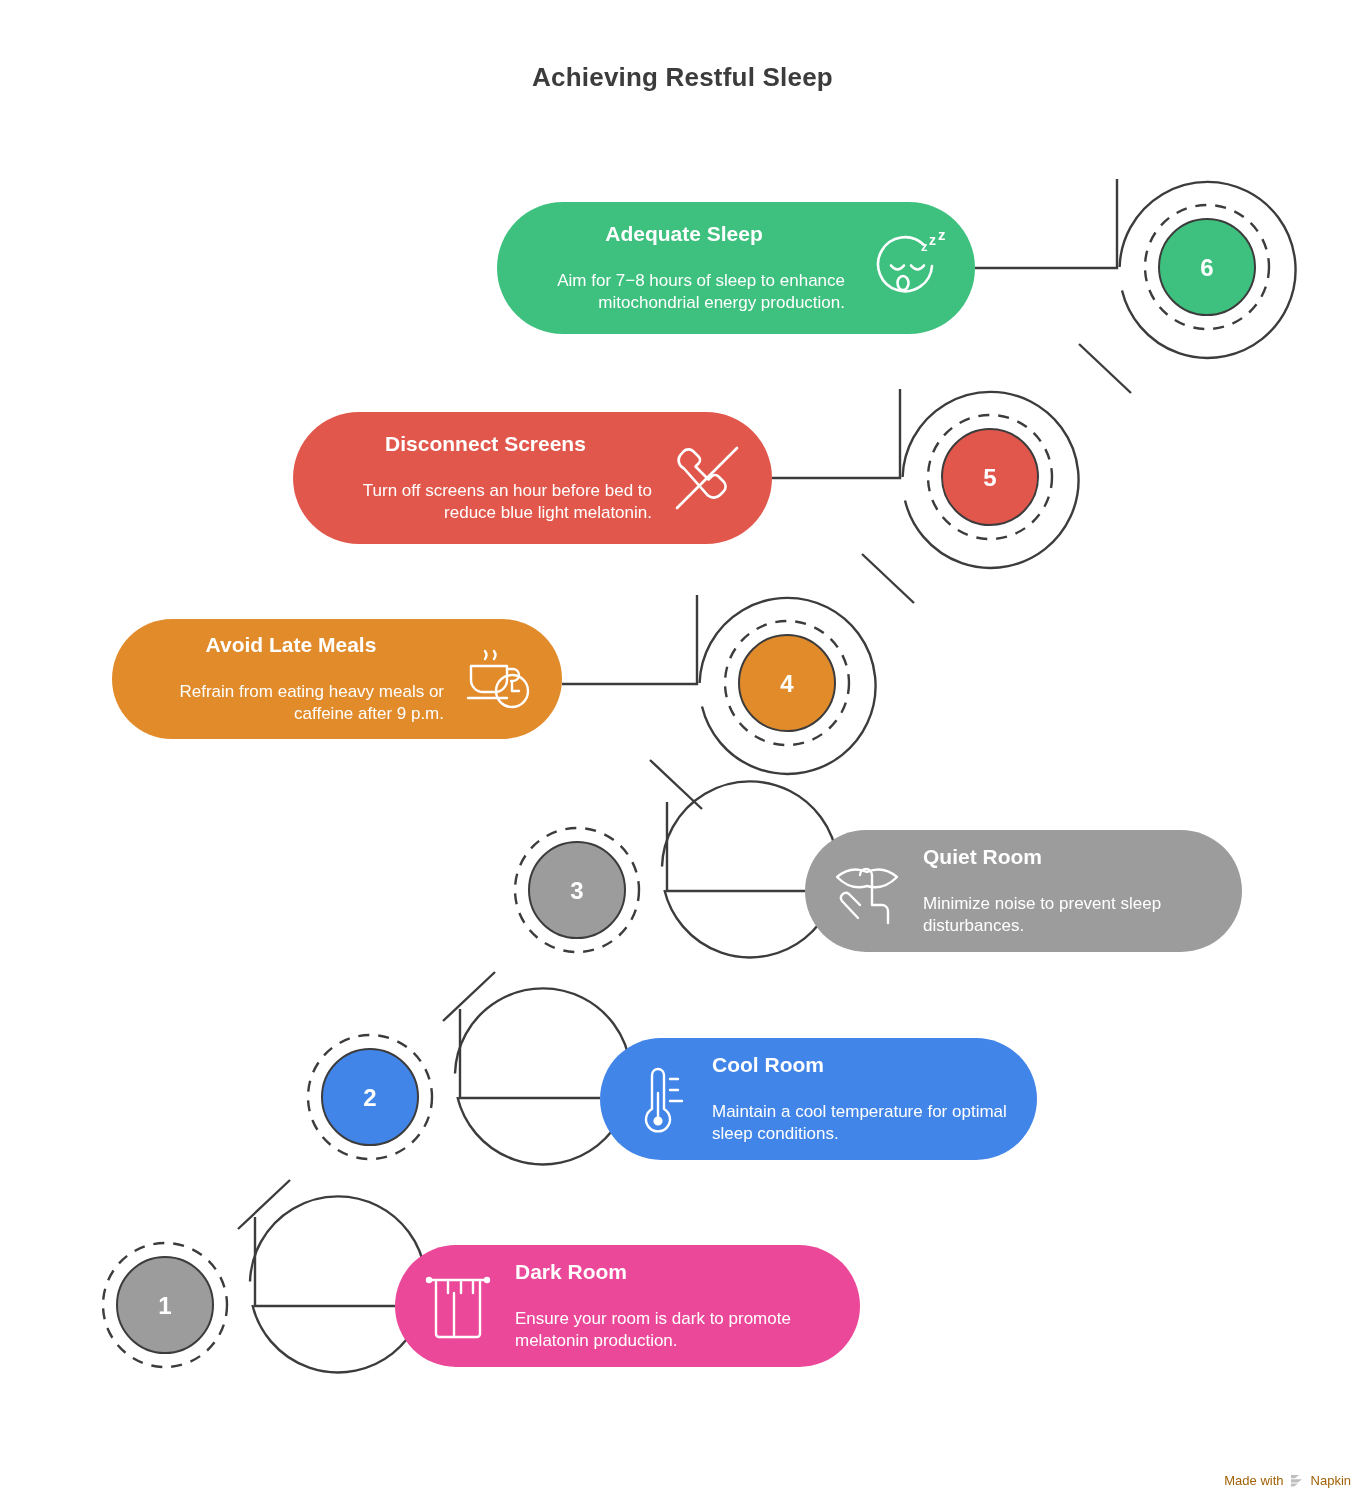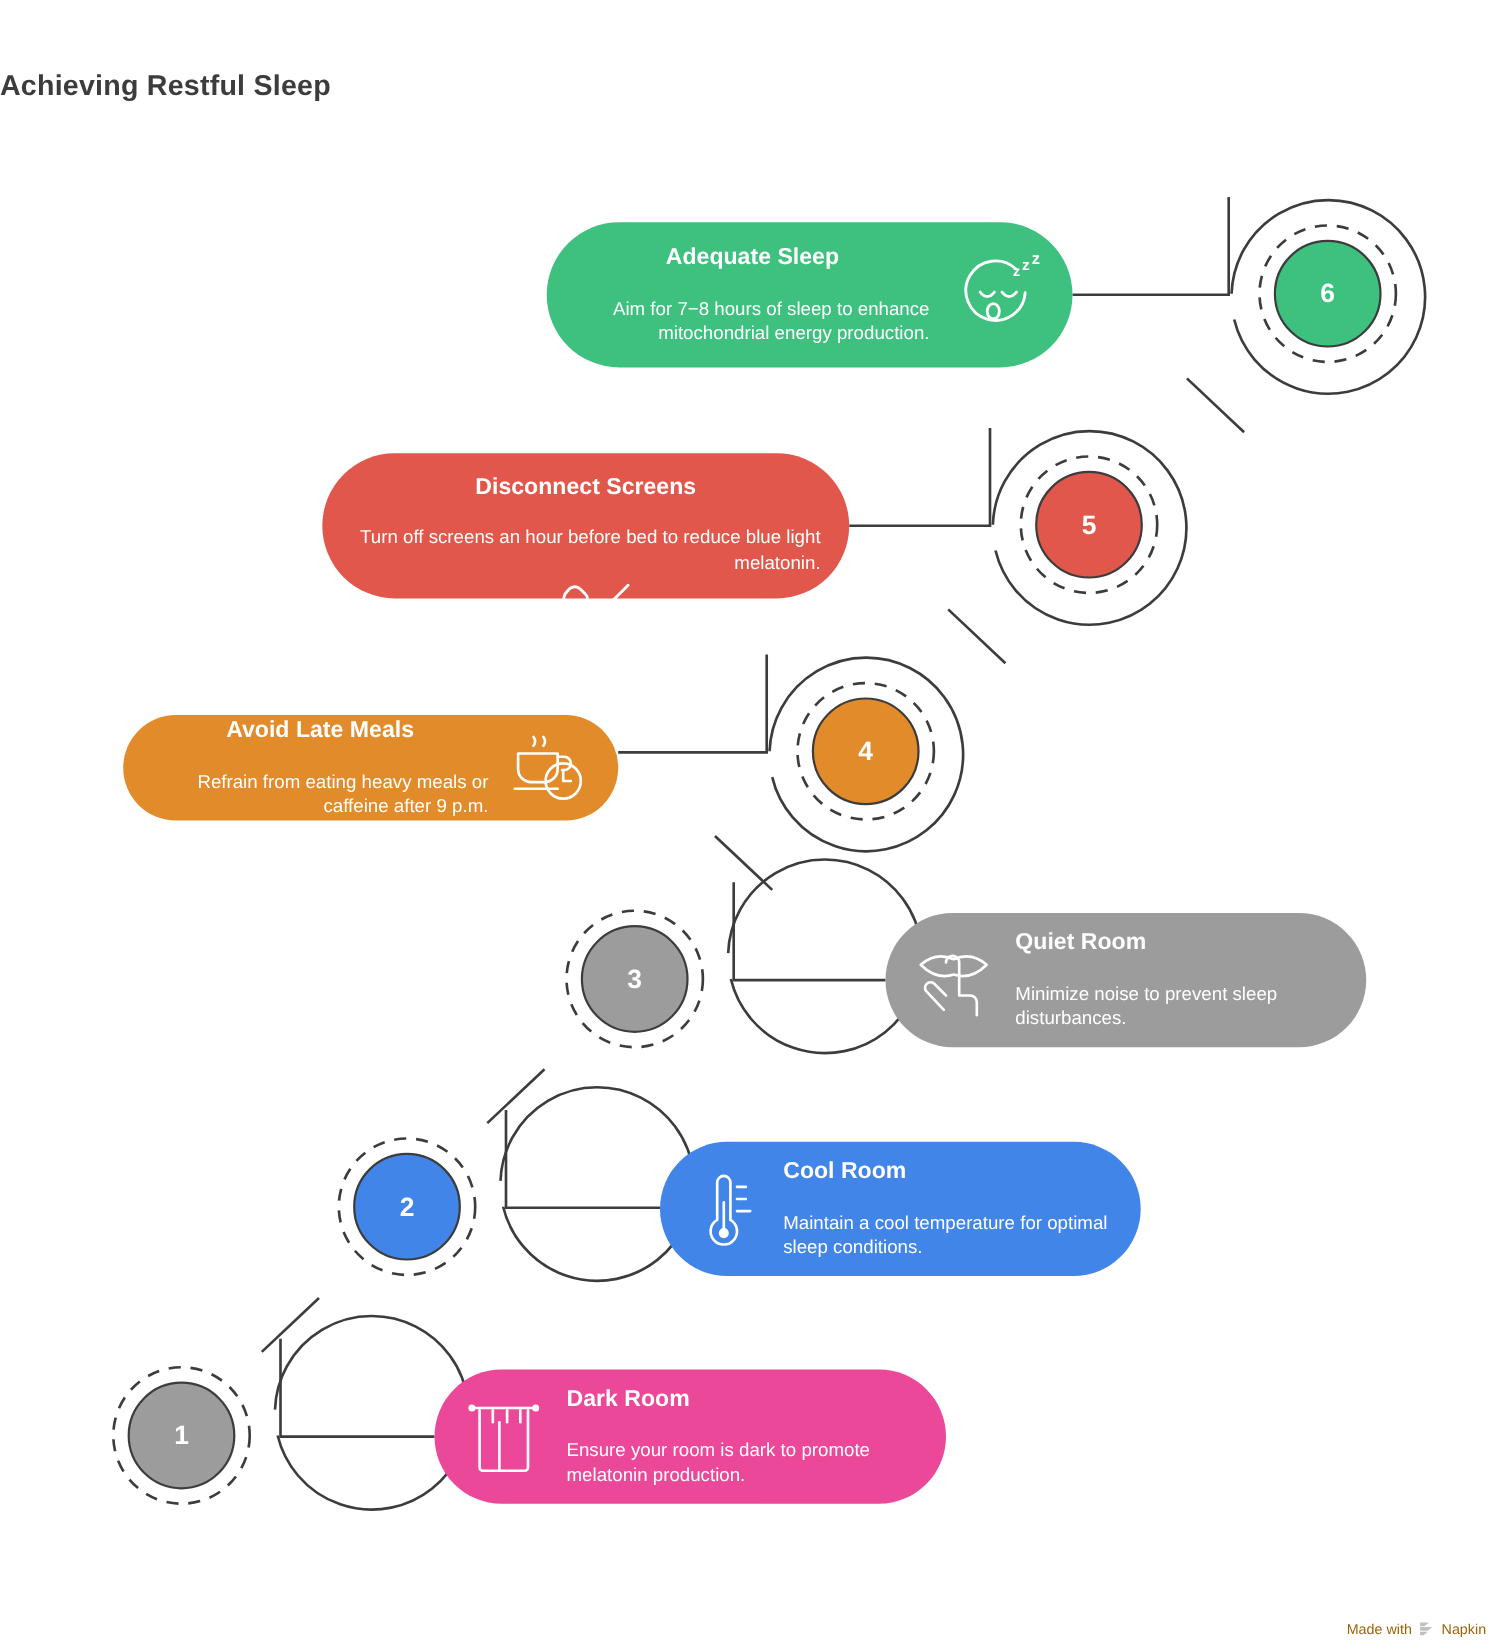--- a/index.html
+++ b/index.html
@@ -7,20 +7,21 @@
     width: 1365px; height: 1500px;
     background: #ffffff;
     font-family: "Liberation Sans", sans-serif;
     overflow: hidden;
   }
   #stage { position: relative; width: 1365px; height: 1500px; }
 
   #title {
     position: absolute;
     left: 0; right: 0; top: 62px;
+    text-align: center;
     font-size: 26px;
     font-weight: bold;
     color: #3c3c3c;
     letter-spacing: 0.2px;
   }
 
   svg.wires { position: absolute; left: 0; top: 0; width: 1365px; height: 1500px; pointer-events: none; }
 
   .card {
     position: absolute;
@@ -127,34 +128,34 @@
         <path d="M30 41.5 q6.5 8 13 0"></path>
         <path d="M50 41.5 q6.5 8 13 0"></path>
         <ellipse cx="42" cy="59" rx="5.5" ry="7"></ellipse>
         <text x="60" y="27" font-family="'Liberation Sans', sans-serif" font-size="13" font-weight="bold" fill="#ffffff" stroke="none">z</text>
         <text x="68" y="21" font-family="'Liberation Sans', sans-serif" font-size="14" font-weight="bold" fill="#ffffff" stroke="none">z</text>
         <text x="77" y="16" font-family="'Liberation Sans', sans-serif" font-size="15" font-weight="bold" fill="#ffffff" stroke="none">z</text>
       </svg>
     </div>
   </div>
 
-  <div class="card right-ico" style="left:293px; top:412px; width:479px; height:132px; background:#E2574C;flex-direction:column;">
+  <div class="card right-ico" style="left:293px; top:412px; width:479px; height:132px; background:#E2574C;">
     <div class="txt">
       <div class="ttl">Disconnect Screens</div>
       <div class="desc">Turn off screens an hour before bed to reduce blue light melatonin.</div>
     </div>
     <div class="ico">
       <svg width="78" height="78" viewBox="0 0 78 78" fill="none" stroke="#ffffff" stroke-width="2.6" stroke-linecap="round" stroke-linejoin="round">
         <path d="M15.5 12.5 a7 7 0 0 1 10 0 l5 5 a5 5 0 0 1 0 7 l-3 3 l13 13 l3 -3 a5 5 0 0 1 7 0 l5 5 a7 7 0 0 1 0 10 l-3.5 3.5 a9 9 0 0 1 -12 0.6 L16 29.5 a9 9 0 0 1 -4 -13 z"></path>
         <line x1="9" y1="69" x2="69" y2="9"></line>
       </svg>
     </div>
   </div>
 
-  <div class="card right-ico" style="left:112px; top:650px; width:450px; height:96px; background:#E28B2B;">
+  <div class="card right-ico" style="left:112px; top:619px; width:450px; height:120px; background:#E28B2B;">
     <div class="txt">
       <div class="ttl">Avoid Late Meals</div>
       <div class="desc">Refrain from eating heavy meals or caffeine after 9 p.m.</div>
     </div>
     <div class="ico">
       <svg width="76" height="76" viewBox="0 0 76 76" fill="none" stroke="#ffffff" stroke-width="2.4" stroke-linecap="round" stroke-linejoin="round">
         <path d="M11 25 h36 v14 a12 12 0 0 1 -12 12 h-12 a12 12 0 0 1 -12 -12 z"></path>
         <path d="M47 28 h6 a6 6 0 0 1 0 12 h-2"></path>
         <line x1="8" y1="57" x2="47" y2="57"></line>
         <path d="M25 18 q3 -4 0 -8"></path>

